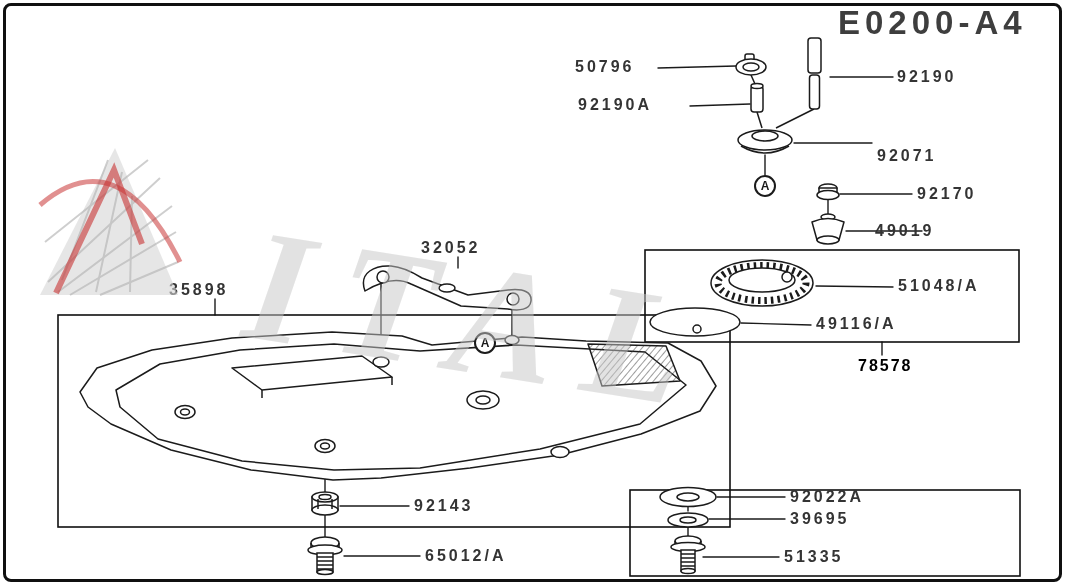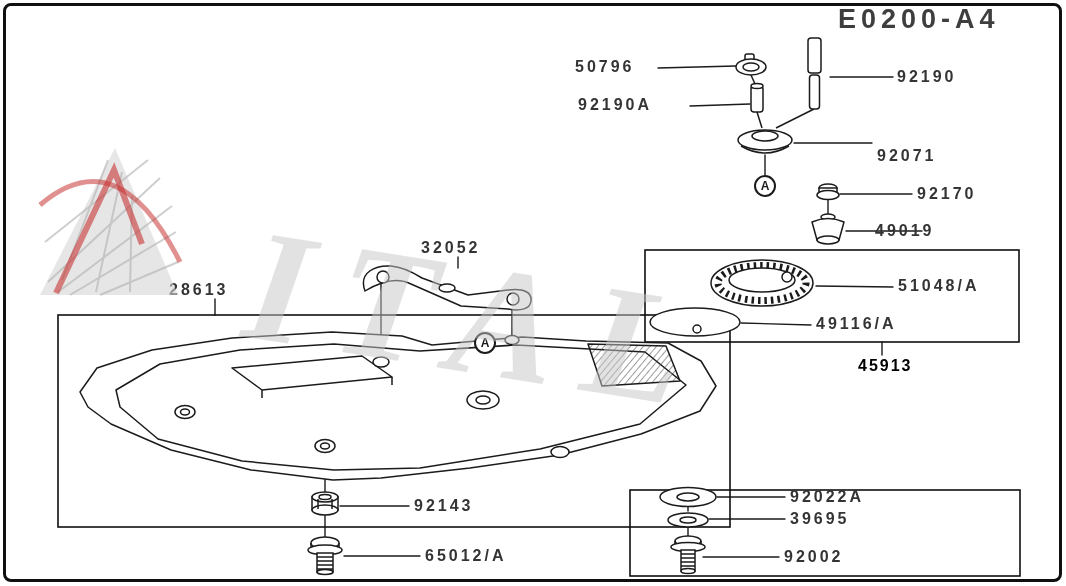--- a/index.html
+++ b/index.html
@@ -11,21 +11,21 @@
     overflow:hidden;
   }
   .frame {
     position:absolute; left:3px; top:3px; right:4px; bottom:4px;
     border:3px solid #101010; border-radius:8px;
   }
   svg.layer { position:absolute; left:0; top:0; }
   .wm { pointer-events:none; }
   .title {
     position:absolute; left:838px; top:4px;
-    font-size:27px; font-weight:bold; letter-spacing:5px;
+    font-size:33px; font-weight:bold; letter-spacing:5px;
     color:#3e3e3e; white-space:nowrap;
   }
   .label {
     position:absolute;
     font-size:16px; font-weight:bold; letter-spacing:3px;
     color:#343434; white-space:nowrap;
   }
   .label.black { color:#000; letter-spacing:2px; }
   .callout {
     position:absolute; width:22px; height:22px;
@@ -164,28 +164,28 @@
 <div class="title">E0200-A4</div>
 
 <div class="label" style="left:575px;top:58px">50796</div>
 <div class="label" style="left:897px;top:68px">92190</div>
 <div class="label" style="left:578px;top:96px">92190A</div>
 <div class="label" style="left:877px;top:147px">92071</div>
 <div class="label" style="left:917px;top:185px">92170</div>
 <div class="label" style="left:875px;top:222px">49019</div>
 <div class="label" style="left:898px;top:277px">51048/A</div>
 <div class="label" style="left:816px;top:315px">49116/A</div>
-<div class="label black" style="left:858px;top:357px">45913</div>
+<div class="label black" style="left:858px;top:357px">78578</div>
 <div class="label" style="left:421px;top:239px">32052</div>
-<div class="label" style="left:169px;top:281px">28613</div>
+<div class="label" style="left:169px;top:281px">35898</div>
 <div class="label" style="left:414px;top:497px">92143</div>
 <div class="label" style="left:425px;top:547px">65012/A</div>
 <div class="label" style="left:790px;top:488px">92022A</div>
 <div class="label" style="left:790px;top:510px">39695</div>
-<div class="label" style="left:784px;top:548px">92002</div>
+<div class="label" style="left:784px;top:548px">51335</div>
 
 <div class="callout" style="left:754px;top:175px">A</div>
 <div class="callout" style="left:474px;top:332px">A</div>
 
 <svg class="layer wm" width="1066" height="586" viewBox="0 0 1066 586">
   <g>
     <polygon points="40,295 115,148 178,295" fill="#d6d6d6" opacity="0.6"></polygon>
     <g stroke="#b5b5b5" stroke-width="2" opacity="0.65" fill="none">
       <path d="M48,282 L160,178 M58,292 L172,206 M45,242 L148,160 M70,295 L176,232 M100,295 L178,262"></path>
       <path d="M108,160 L62,280 M122,172 L96,292 M132,196 L130,292"></path>

